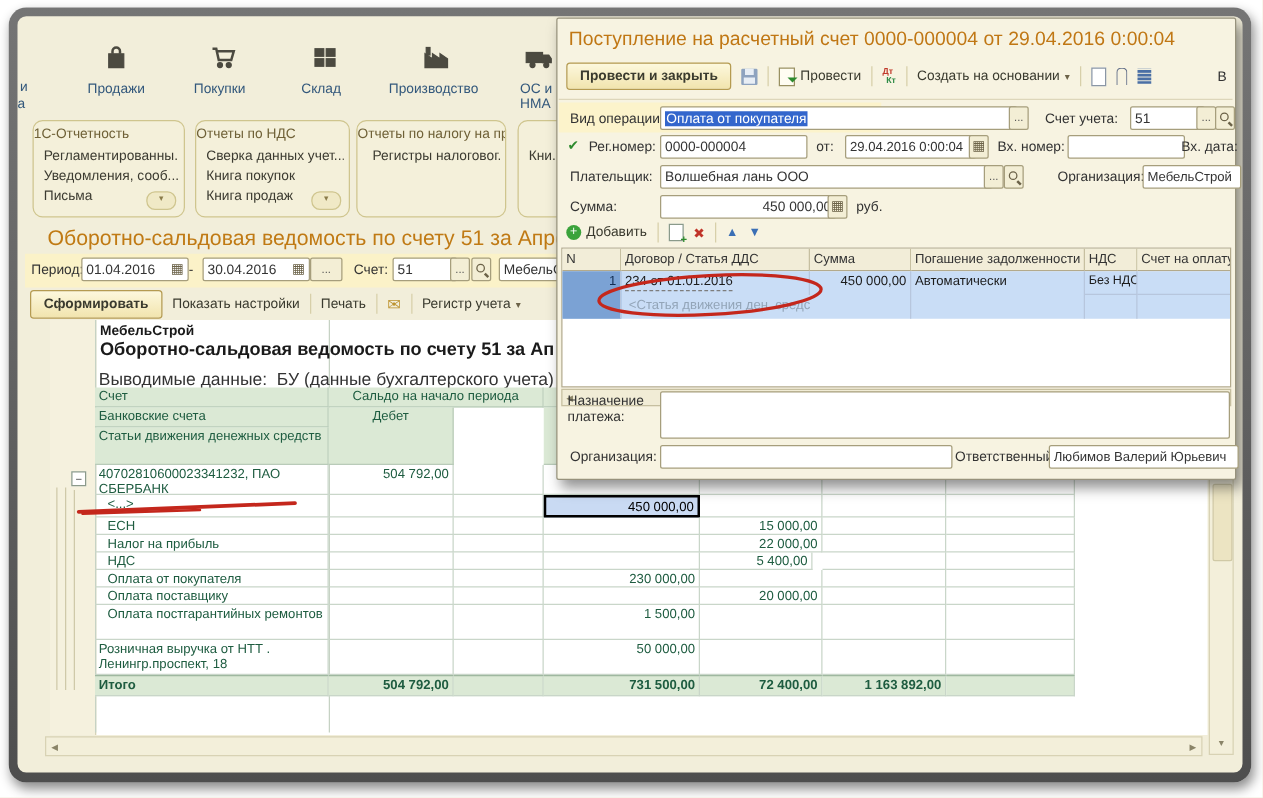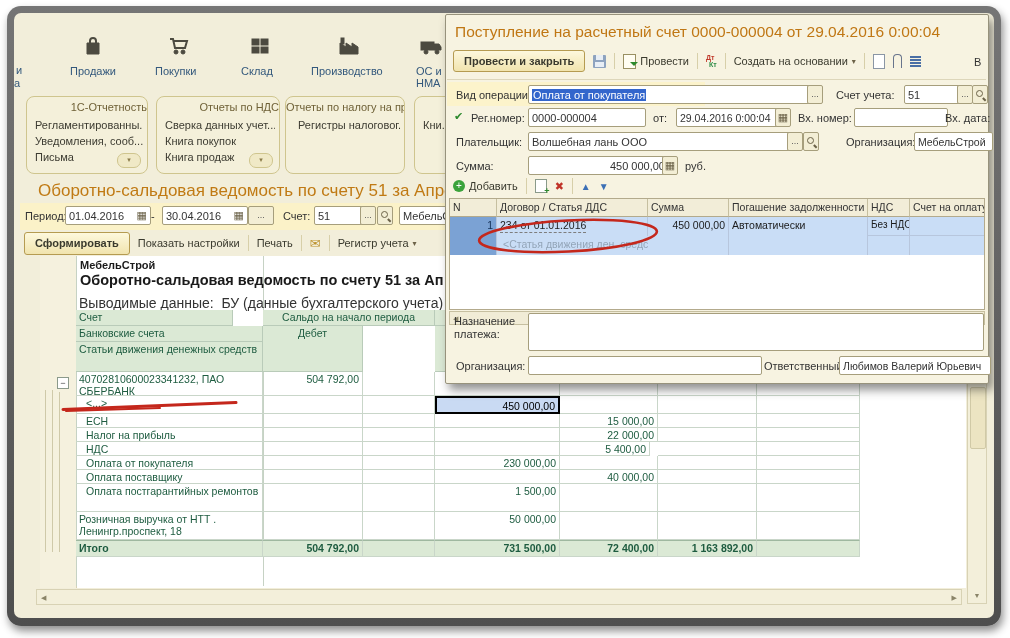--- a/index.html
+++ b/index.html
@@ -12,21 +12,21 @@
   .content{position:absolute;left:14px;top:13px;width:980px;height:605px;
            border-radius:7px;overflow:hidden;background:#f2eeda}
   .canvas{position:absolute;left:-14px;top:-13px;width:1010px;height:638px}
   
   .sec-label{position:absolute;font-size:11px;color:#33587c;white-space:nowrap}
   .sec-label.wrap{white-space:normal;width:36px;line-height:12px}
   .sec-icon{position:absolute;width:26px;height:24px;fill:#4c4a40;stroke:#4c4a40}
   .clip-letter{position:absolute;font-size:11px;color:#33587c}
   
   .panel{position:absolute;height:76px;border:1px solid #cfc58e;border-radius:8px;background:#f4f0da}
-  .panel-title{position:absolute;left:0;right:0;top:4px;text-align:right;font-size:11px;color:#6f6137;white-space:nowrap;overflow:hidden}
+  .panel-title{position:absolute;left:0;right:0;top:4px;text-align:left;font-size:11px;color:#6f6137;white-space:nowrap;overflow:hidden}
   .panel-item{position:absolute;font-size:11px;color:#3c3b31;white-space:nowrap;overflow:hidden}
   .panel-more{position:absolute;width:22px;height:13px;border:1px solid #cfc58e;border-radius:7px;
               background:#f0e9c6;font-size:7px;color:#8a7c4a;text-align:center;line-height:12px}
   
   .form-title{position:absolute;font-size:17px;color:#c07a14;white-space:nowrap}
   .filterbar{position:absolute;left:20px;top:203px;width:966px;height:27px;background:#fbf2c8}
   .lbl{position:absolute;font-size:11px;color:#333;white-space:nowrap}
   .fld{position:absolute;height:17px;background:#fff;border:1px solid #a69e7c;border-radius:2px;
        font-size:11px;display:flex;align-items:center;padding:0 3px;white-space:nowrap;overflow:hidden}
   .fld.r{justify-content:flex-end}
@@ -224,21 +224,21 @@
   <div class="colline" style="left:263px;top:256px;height:330px"></div>
 
   <div class="doc-company" style="left:80px;top:259px">МебельСтрой</div>
   <div class="doc-title" style="left:80px;top:272px">Оборотно-сальдовая ведомость по счету 51 за Ап</div>
   <div class="doc-note" style="left:79px;top:295px">
     <span>Выводимые данные:</span>&nbsp;&nbsp;<span>БУ (данные бухгалтерского учета)</span>
   </div>
 
   <div class="rgrid">
 
-    <div class="rc h" style="left:0;top:0;width:157px;height:16px">Счет</div>
+    <div class="rc h" style="left:0;top:0;width:187px;height:16px">Счет</div>
     <div class="rc h c" style="left:187px;top:0;width:172px;height:16px">Сальдо на начало периода</div>
     <div class="rc h" style="left:359px;top:0;width:425px;height:16px"></div>
     <div class="rc h" style="left:0;top:16px;width:187px;height:16px">Банковские счета</div>
     <div class="rc h" style="left:0;top:32px;width:187px;height:30px">Статьи движения денежных средств</div>
     <div class="rc h c" style="left:187px;top:16px;width:100px;height:46px">Дебет</div>
     <div class="rc h" style="left:359px;top:16px;width:425px;height:46px"></div>
 
     <div>
       <div class="rc" style="left:0;top:62px;width:187px;height:24px">40702810600023341232, ПАО СБЕРБАНК</div>
       <div class="rc n" style="left:187px;top:62px;width:100px;height:24px">504 792,00</div>
@@ -292,21 +292,21 @@
       <div class="rc n" style="left:359px;top:146px;width:125px;height:14px">230 000,00</div>
       <div class="rc" style="left:484px;top:146px;width:98px;height:14px"></div>
       <div class="rc" style="left:582px;top:146px;width:99px;height:14px"></div>
       <div class="rc" style="left:681px;top:146px;width:103px;height:14px"></div>
     </div>
     <div>
       <div class="rc" style="left:0;top:160px;width:187px;height:14px;padding-left:10px">Оплата поставщику</div>
       <div class="rc" style="left:187px;top:160px;width:100px;height:14px"></div>
       <div class="rc" style="left:287px;top:160px;width:72px;height:14px"></div>
       <div class="rc" style="left:359px;top:160px;width:125px;height:14px"></div>
-      <div class="rc n" style="left:484px;top:160px;width:98px;height:14px">40 000,00</div>
+      <div class="rc n" style="left:484px;top:160px;width:98px;height:14px">20 000,00</div>
       <div class="rc" style="left:582px;top:160px;width:99px;height:14px"></div>
       <div class="rc" style="left:681px;top:160px;width:103px;height:14px"></div>
     </div>
     <div>
       <div class="rc" style="left:0;top:174px;width:187px;height:28px;padding-left:10px">Оплата постгарантийных ремонтов</div>
       <div class="rc" style="left:187px;top:174px;width:100px;height:28px"></div>
       <div class="rc" style="left:287px;top:174px;width:72px;height:28px"></div>
       <div class="rc n" style="left:359px;top:174px;width:125px;height:28px">1 500,00</div>
       <div class="rc" style="left:484px;top:174px;width:98px;height:28px"></div>
       <div class="rc" style="left:582px;top:174px;width:99px;height:28px"></div>

